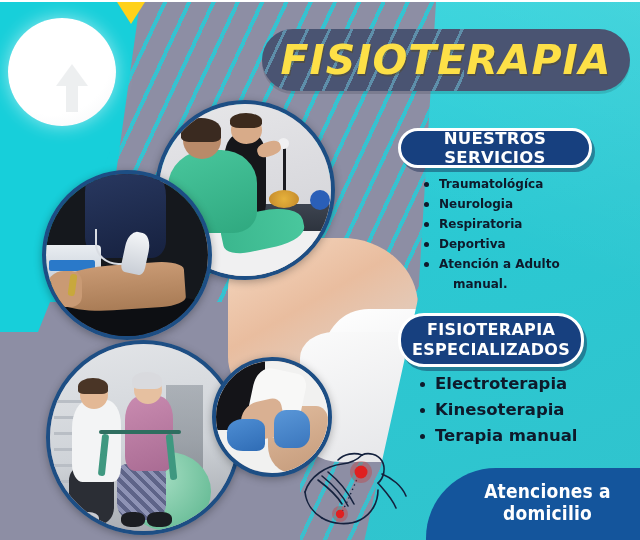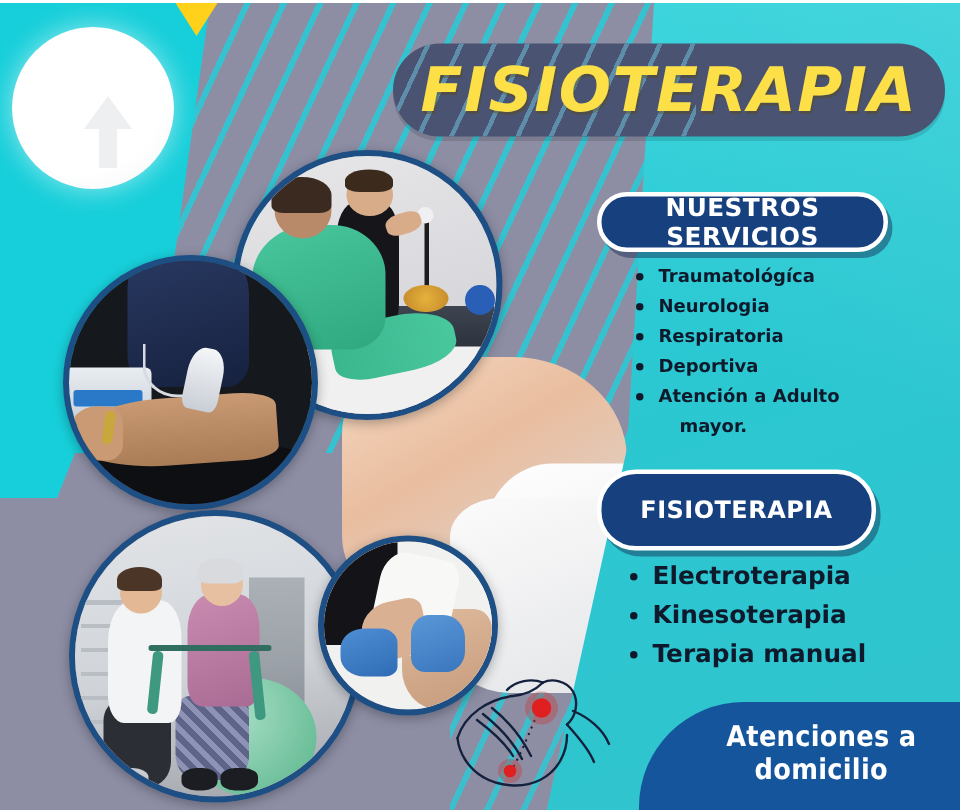--- a/index.html
+++ b/index.html
@@ -411,26 +411,27 @@
   <div class="badge badge-services">
     <span>NUESTROS SERVICIOS</span>
   </div>
 
   <ul class="list list-services">
     <li><span>Traumatológíca</span></li>
     <li><span>Neurologia</span></li>
     <li><span>Respiratoria</span></li>
     <li><span>Deportiva</span></li>
     <li><span>Atención a Adulto</span></li>
-    <li class="cont"><span>mayor.</span></li>
+    <li class="cont"><span>manual.</span></li>
   </ul>
 
   <div class="badge badge-treat">
     <span>
       <span class="l1">FISIOTERAPIA</span>
+      <span class="l2">ESPECIALIZADOS</span>
     </span>
   </div>
 
   <ul class="list list-treat">
     <li><span>Electroterapia</span></li>
     <li><span>Kinesoterapia</span></li>
     <li><span>Terapia manual</span></li>
   </ul>
 
   <div class="blue-blob"></div>

